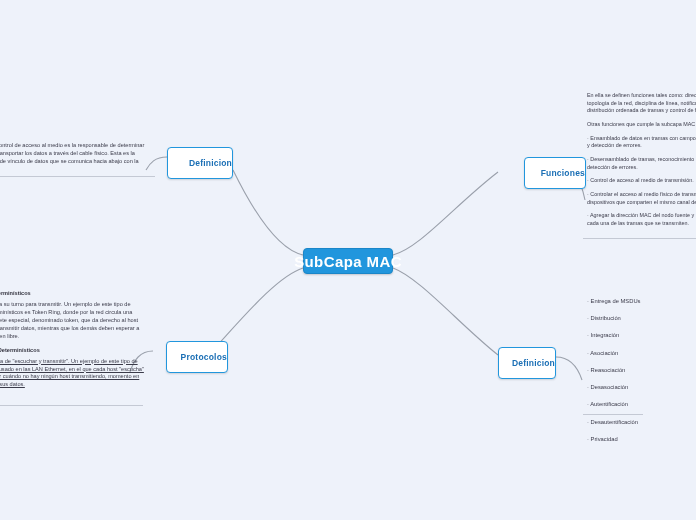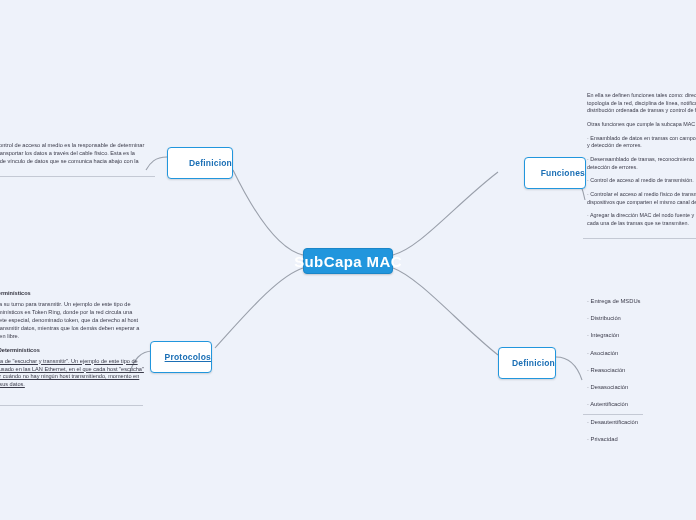--- a/index.html
+++ b/index.html
@@ -58,21 +58,21 @@
     font-weight: bold;
     letter-spacing: 0.2px;
     display: flex;
     align-items: center;
     justify-content: flex-end;
     height: 32px;
     box-shadow: 0 1px 2px rgba(0,0,0,0.14);
   }
   .n-definicion { left: 167px; top: 147px; width: 66px; }
   .n-funciones  { left: 524px; top: 157px; width: 62px; }
-  .n-protocolos { left: 150px; top: 341px; width: 62px; text-decoration: underline; }
+  .n-protocolos { left: 166px; top: 341px; width: 62px; }
   .n-servicios  { left: 498px; top: 347px; width: 58px; }
 
   .textblock {
     position: absolute;
     box-sizing: border-box;
     color: #3b3b4a;
     line-height: 1.42;
   }
   .tb-right {
     border-left: 0;

